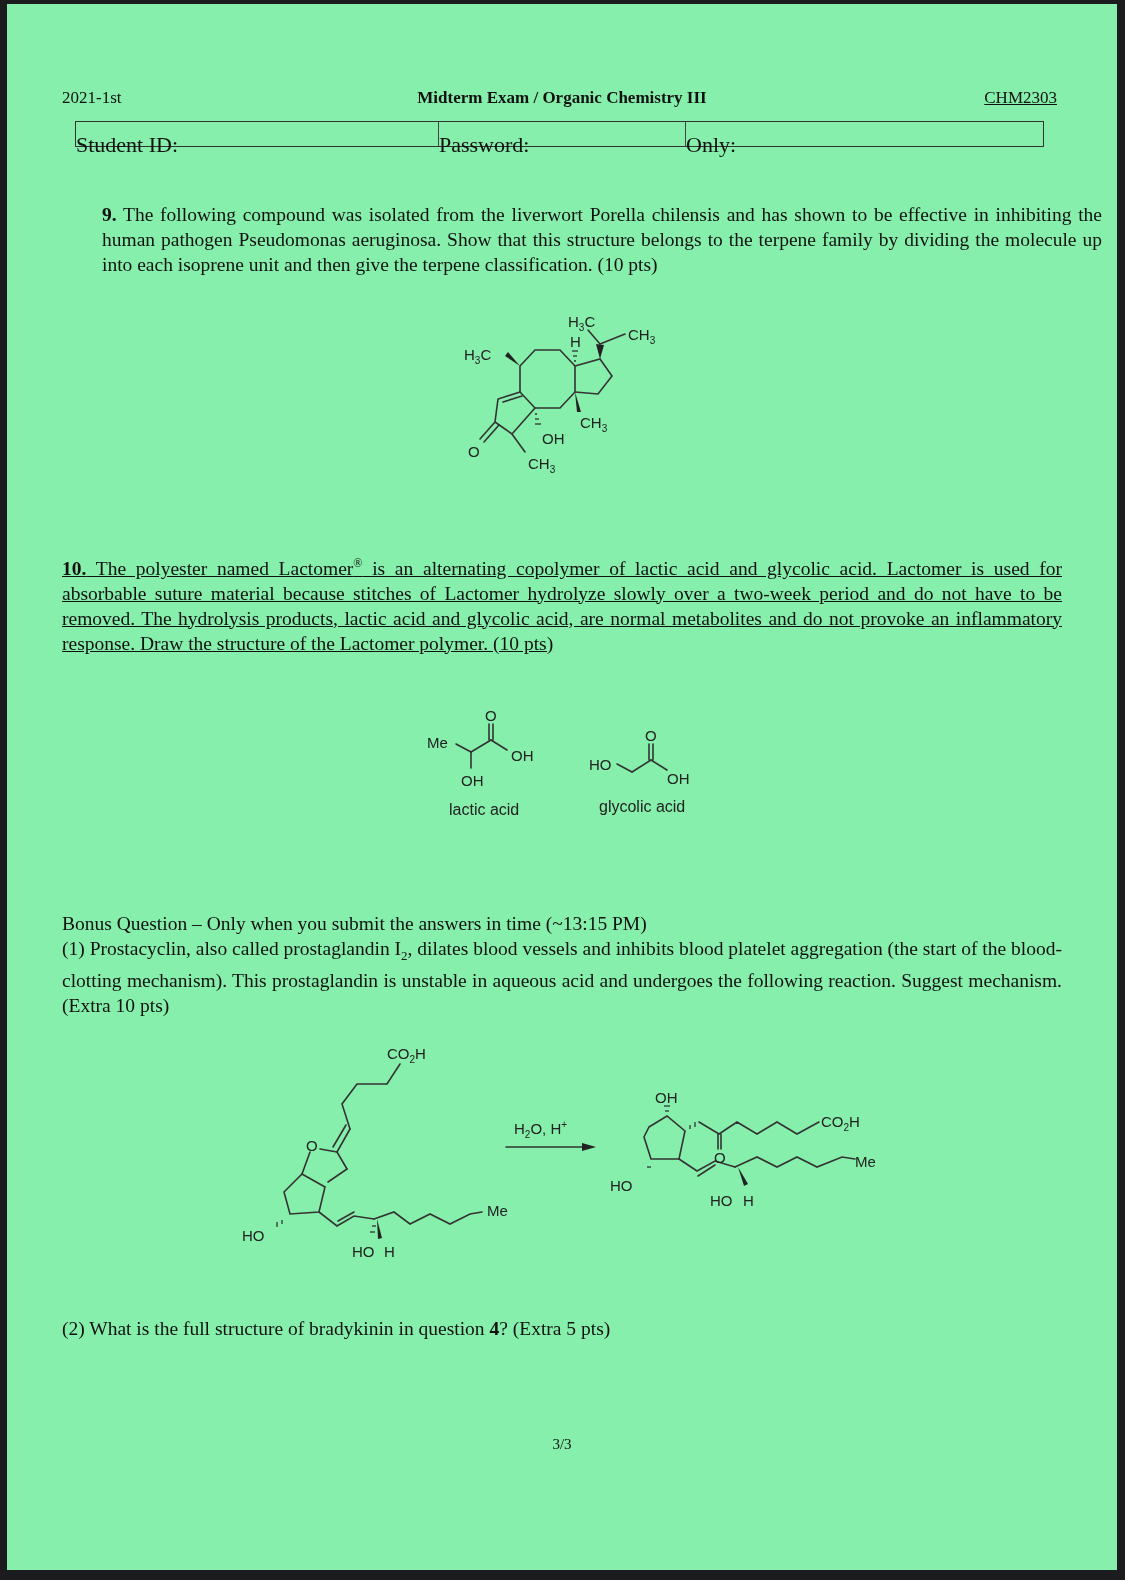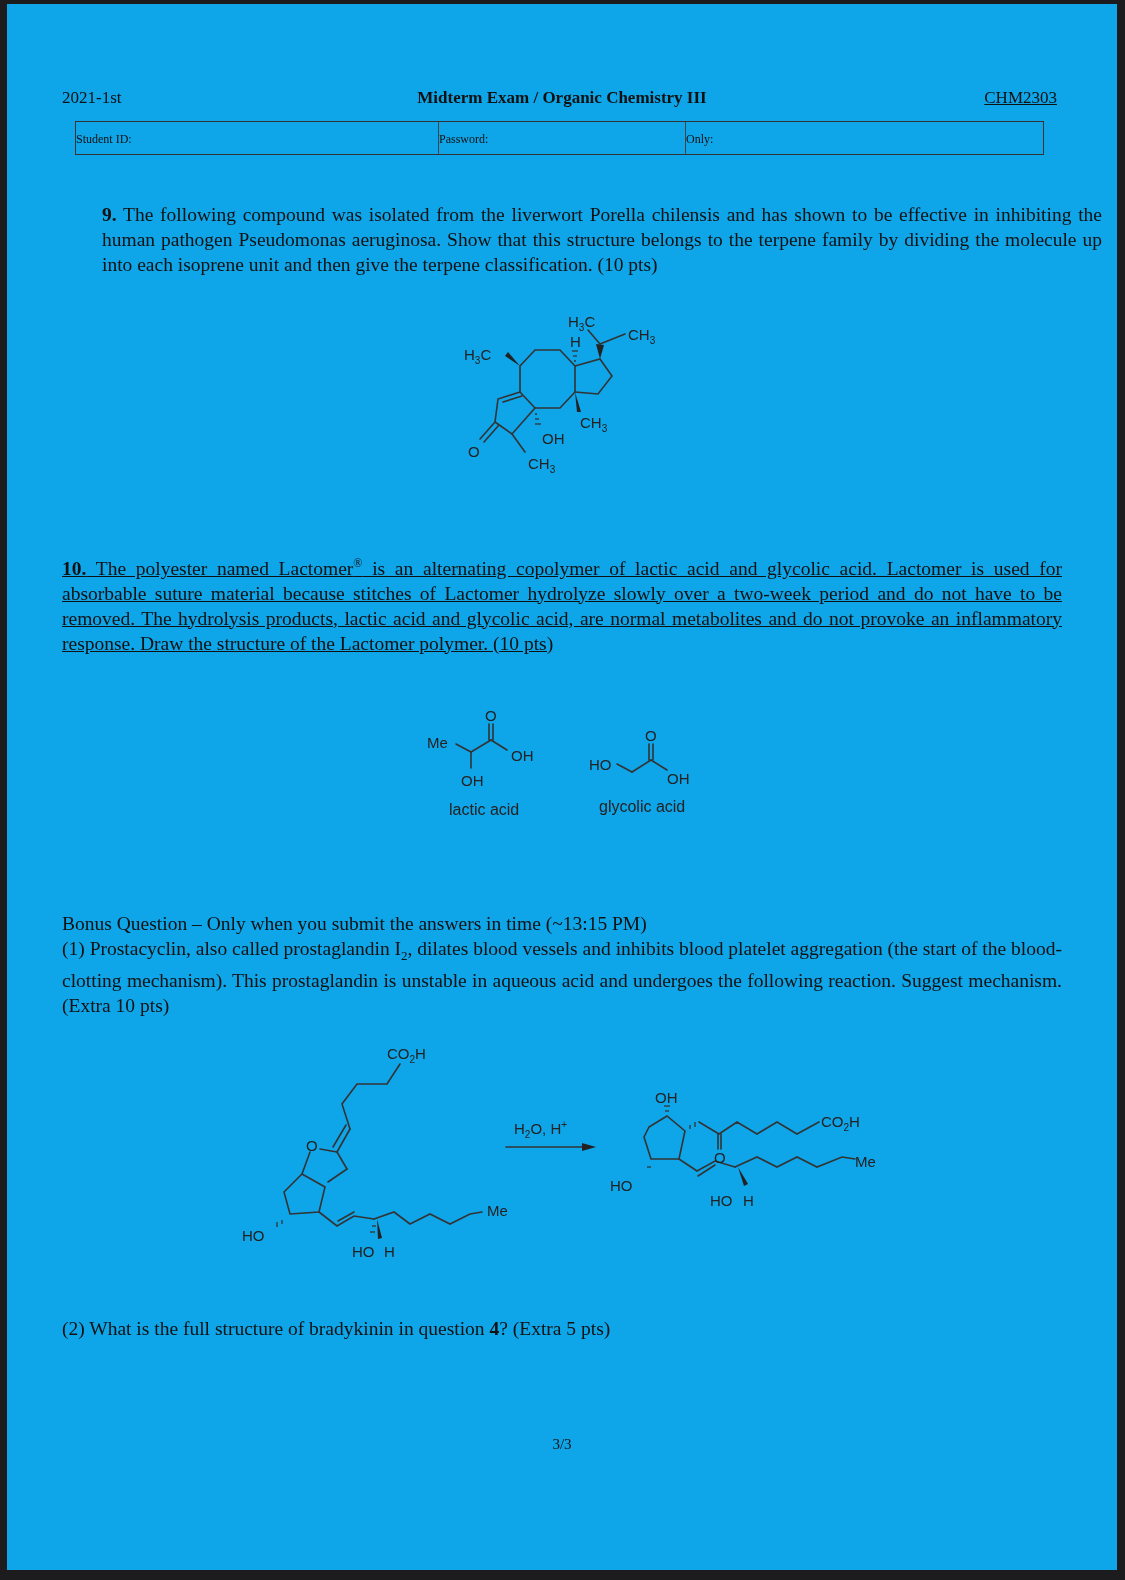--- a/index.html
+++ b/index.html
@@ -6,31 +6,31 @@
   body {
     width: 1125px; height: 1580px;
     background: #1c1c1e;
     position: relative; overflow: hidden;
     font-family: "Liberation Serif", "DejaVu Serif", serif;
     color: #111;
   }
   .page {
     position: absolute; left: 7px; top: 4px;
     width: 1110px; height: 1566px;
-    background: #0ea5e9;
+    background: #86efac;
   }
   .hdr { position: absolute; top: 84px; font-size: 17px; }
   .hdr-left { left: 55px; }
   .hdr-center { left: 0; width: 1110px; text-align: center; font-weight: bold; }
   .hdr-right { right: 60px; text-decoration: underline; }
   .id-table {
     position: absolute; left: 68px; top: 117px;
-    width: 969px; height: 34px;
+    width: 969px; height: 26px;
     border: 1.5px solid #333; box-sizing: border-box;
-    display: flex; font-size: 12px;
+    display: flex; font-size: 22px;
   }
   .id-cell { height: 100%; box-sizing: border-box; padding-top: 10px; }
   .id-cell + .id-cell { border-left: 1px solid #444; }
   .c1 { width: 362px; } .c2 { width: 247px; } .c3 { flex: 1; }
   .para {
     position: absolute; left: 55px; width: 1000px;
     font-size: 19.5px; line-height: 25px; text-align: justify;
   }
   .q9 { top: 198px; margin-left: 40px; }
   .q10 { top: 547px; text-decoration: underline; }

